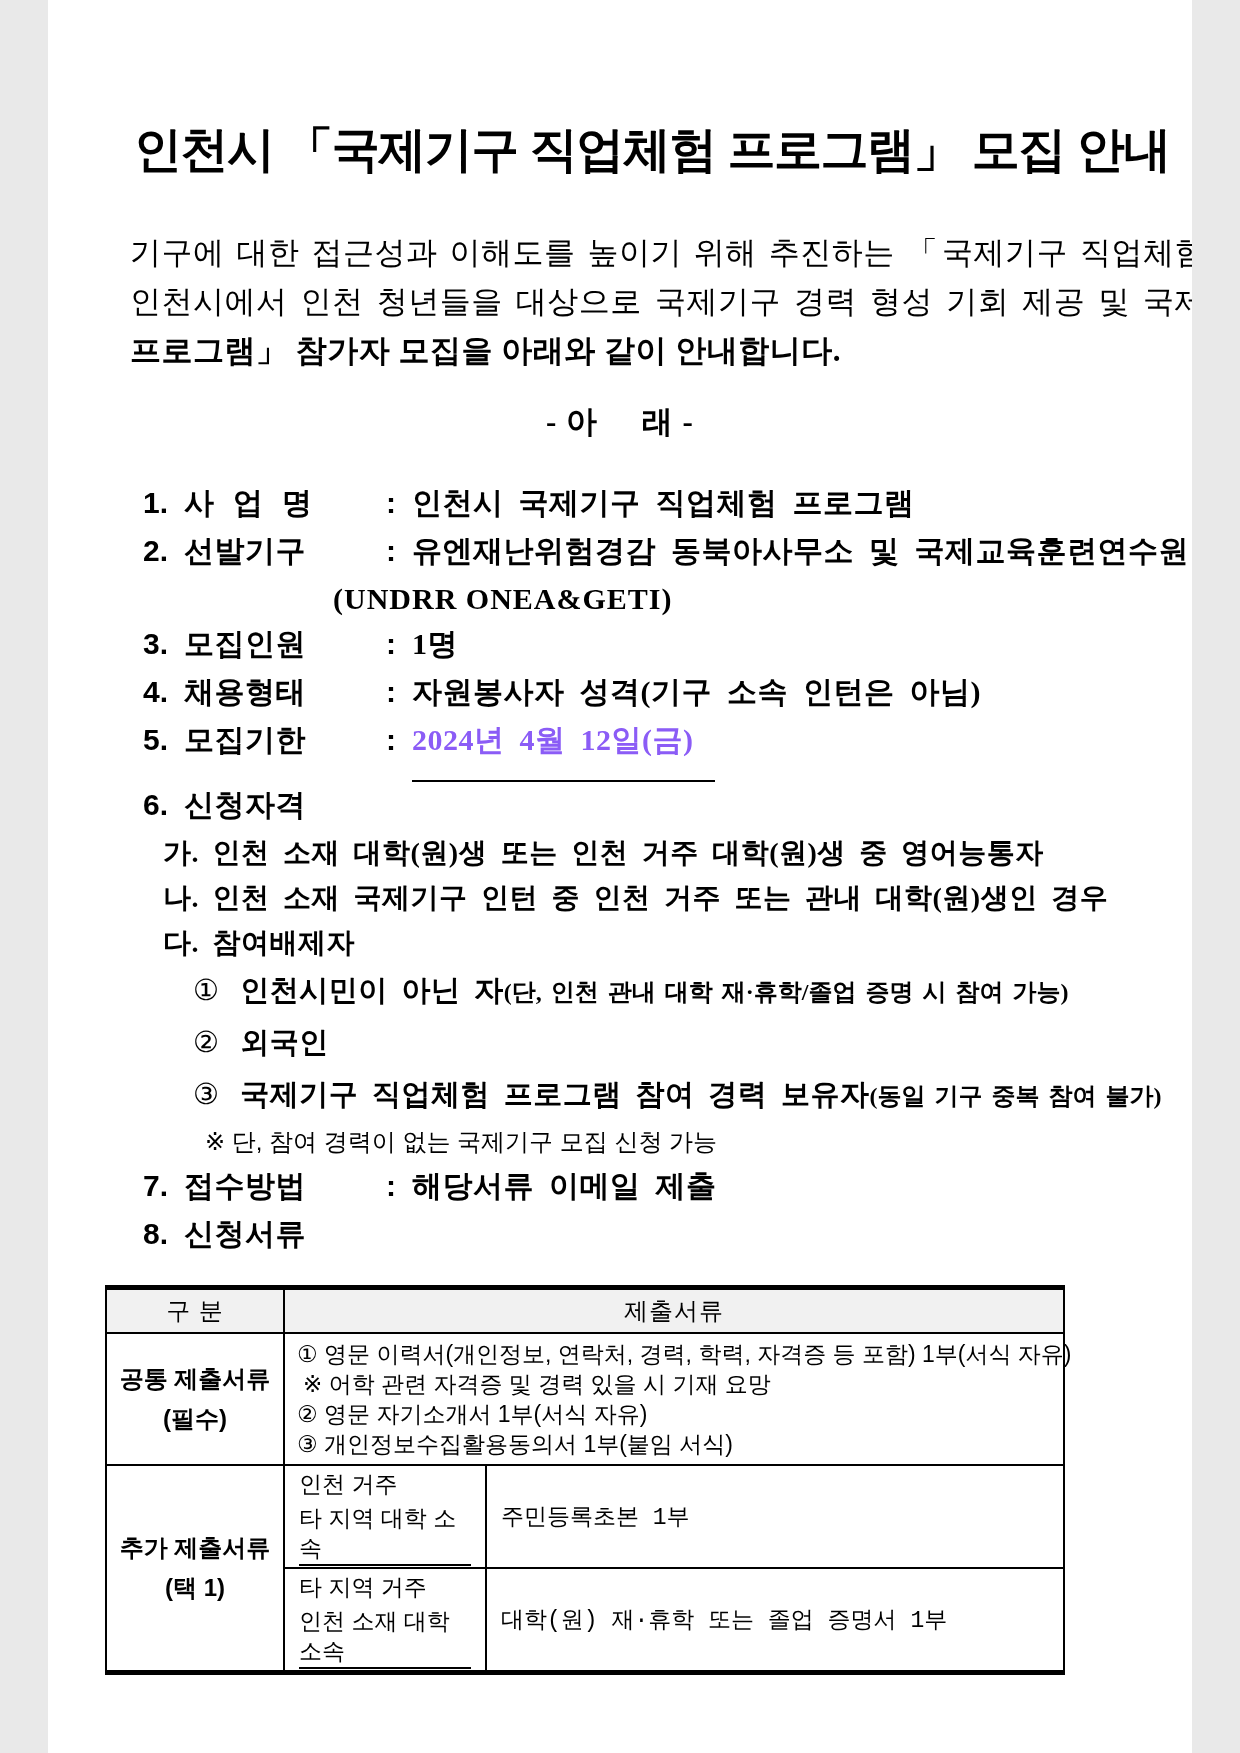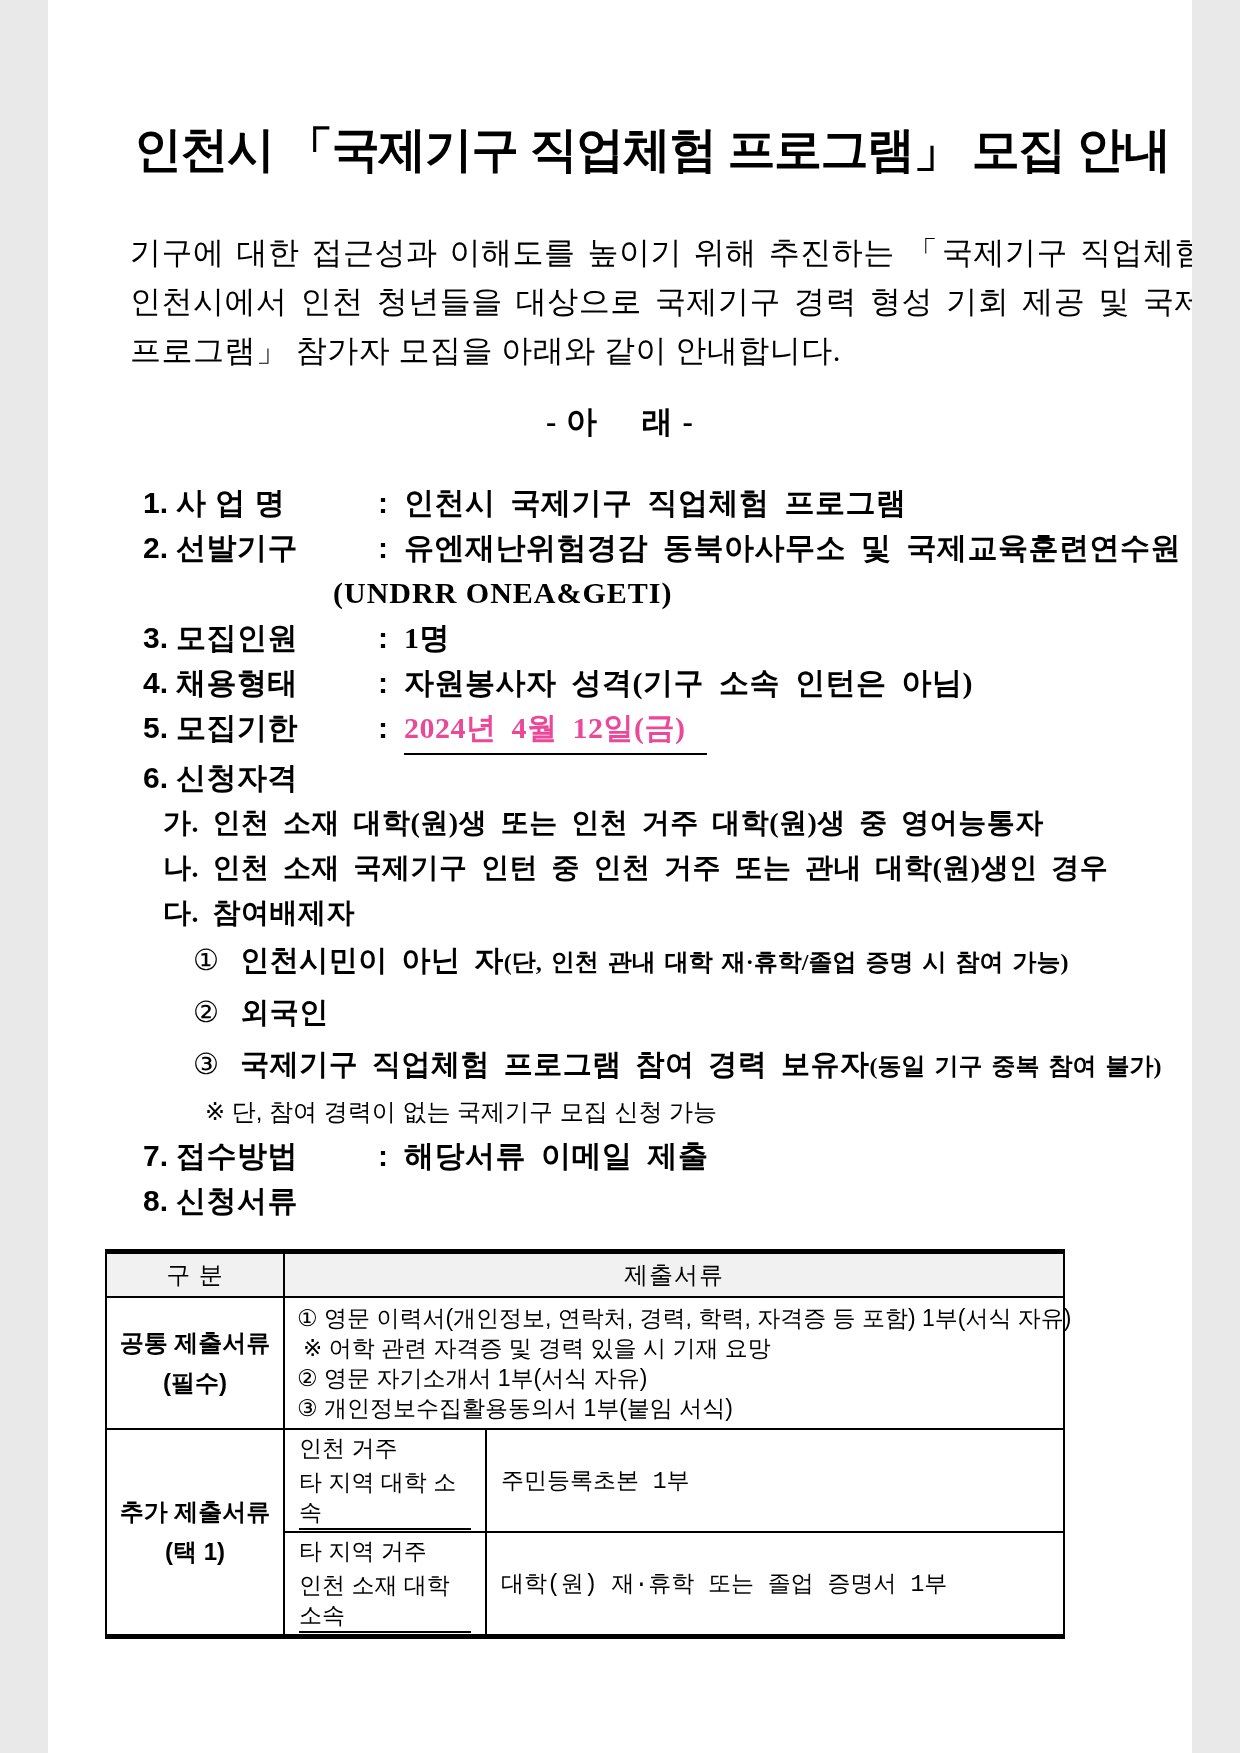--- a/index.html
+++ b/index.html
@@ -14,40 +14,40 @@
     margin:118px 60px 0 86px;
     font-family:"Liberation Sans","DejaVu Sans",sans-serif;
     font-size:48px;font-weight:900;letter-spacing:-1.5px;
     line-height:64px;white-space:nowrap;
   }
 
   
   .intro{margin:46px 82px 0 82px;width:1076px;
     font-size:31px;font-weight:500;line-height:49px;letter-spacing:0.5px;}
   .intro .line{text-align:justify;text-align-last:justify;white-space:normal;}
-  .intro .line.last{text-align-last:left;}
+  .intro .line.last{text-align-last:left;font-weight:bold;}
 
   
   .below{margin-top:26px;text-align:center;font-size:31px;font-weight:600;
     white-space:pre;letter-spacing:1px;}
 
   
   .items{margin:37px 40px 0 95px;}
   .item{display:flex;align-items:baseline;font-size:30px;line-height:45px;white-space:nowrap;}
   .item-no{font-family:"Liberation Sans","DejaVu Sans",sans-serif;
     font-weight:800;width:33px;flex:0 0 33px;}
-  .item-label{font-family:Liberation Sans, sans-serif;
-    font-weight:800;white-space:pre;width:202px;flex:0 0 202px;letter-spacing:0.5px;}
+  .item-label{font-family:Liberation Mono, monospace;
+    font-weight:800;white-space:pre;width:202px;flex:0 0 202px;letter-spacing:0.5px;margin-left:8px;}
   .item-colon{font-family:"Liberation Sans","DejaVu Sans",sans-serif;
     font-weight:800;margin-right:16px;}
   .item-value{font-weight:700;letter-spacing:0.5px;word-spacing:7px;}
   .item-cont{padding-left:190px;font-size:30px;line-height:45px;
     font-weight:700;letter-spacing:1px;}
   .deadline-link{
-    color:#ec4899;border-bottom:2.5px solid #000;padding-right:22px;padding-bottom:3px;
+    color:#8b5cf6;border-bottom:2.5px solid #000;padding-right:22px;padding-bottom:18px;
     cursor:pointer;
   }
 
   
   .sub-line{padding-left:20px;font-size:28px;font-weight:700;line-height:45px;
     letter-spacing:0.5px;word-spacing:6px;white-space:nowrap;}
   .ex-row{padding-left:50px;font-size:29px;font-weight:700;line-height:50px;white-space:nowrap;}
   .ex-num{margin-right:14px;font-weight:400;}
   .ex-main{letter-spacing:0.5px;word-spacing:6px;}
   .ex-paren{font-size:24px;letter-spacing:0;word-spacing:3px;}

